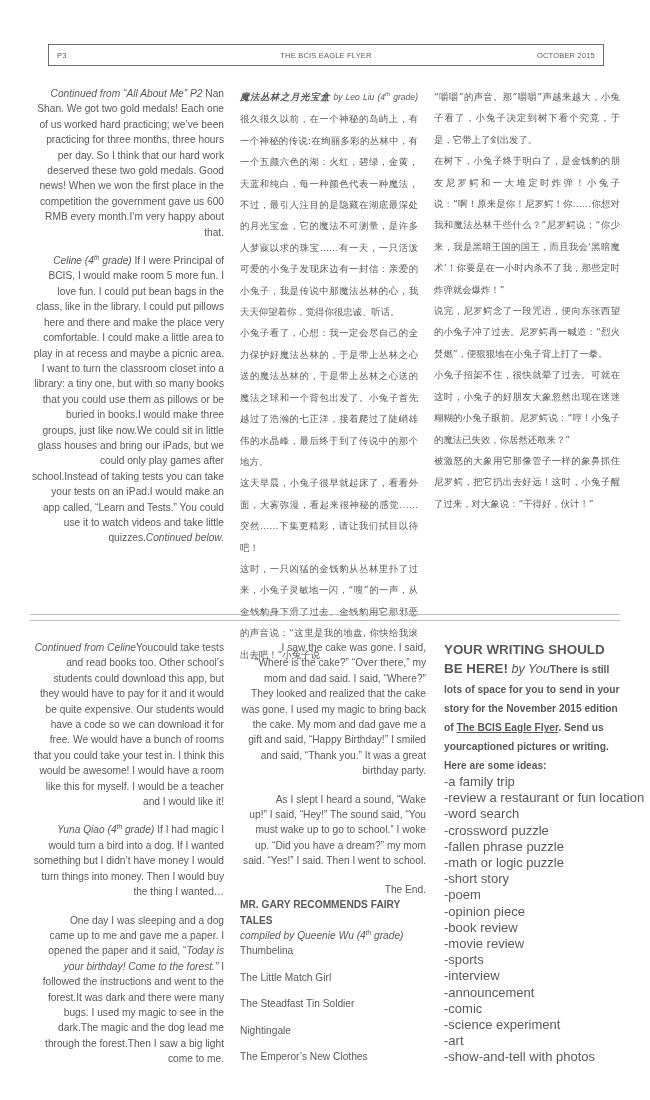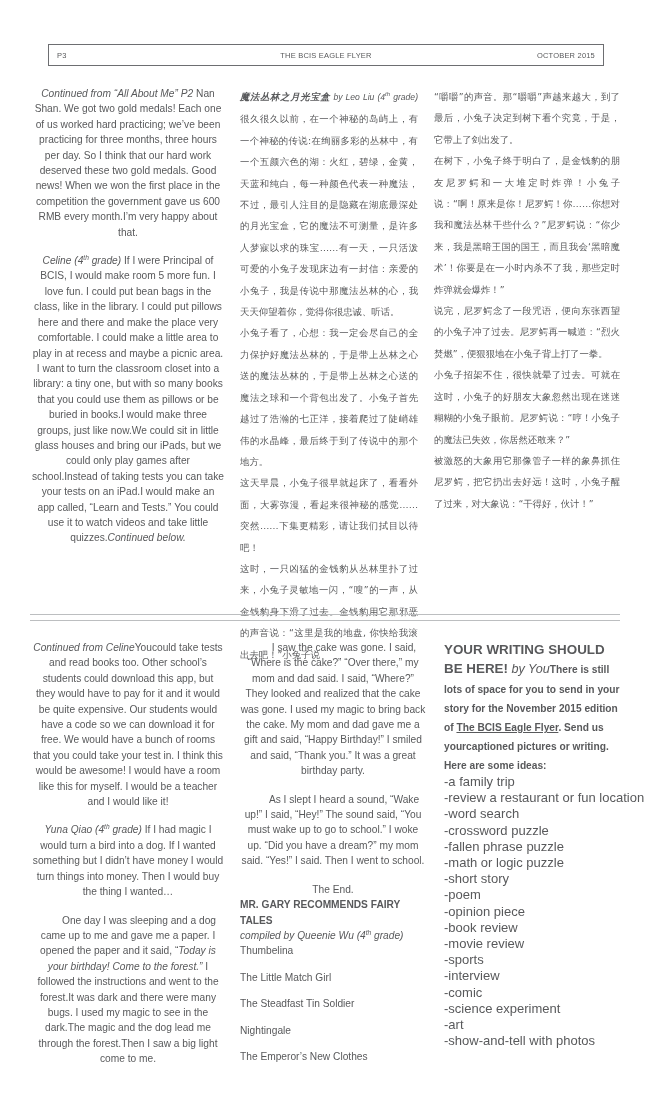--- a/index.html
+++ b/index.html
@@ -97,21 +97,21 @@
   .col-l2 { left: 240x;  top: 640px; width: 186px; }
   .col-l2 { left: 240px; top: 640px; width: 186px; }
   .col-l3 { left: 444px; top: 640px; width: 180px; }
 
   
   .en p {
     margin: 0 0 0 0;
     font-size: 10.2px;
     line-height: 15.4px;
     color: #58595b;
-    text-align: center;
+    text-align: right;
     hyphens: none;
   }
   .en p + p { margin-top: 13px; }
 
   .it { font-style: italic; }
   .ul { text-decoration: underline; }
   sup { font-size: 6.6px; vertical-align: super; line-height: 0; }
   .indent { text-indent: 22px; }
   .center { text-align: center; }
 
@@ -211,21 +211,21 @@
   </div>
 
   <div class="col col-u2 zh">
     <p><span class="zh-title">魔法丛林之月光宝盒</span><span class="byline"><span> by Leo Liu (4</span><sup>th</sup><span> grade)</span></span><span>很久很久以前，在一个神秘的岛屿上，有一个神秘的传说:在绚丽多彩的丛林中，有一个五颜六色的湖：火红，碧绿，金黄，天蓝和纯白，每一种颜色代表一种魔法，不过，最引人注目的是隐藏在湖底最深处的月光宝盒，它的魔法不可测量，是许多人梦寐以求的珠宝……有一天，一只活泼可爱的小兔子发现床边有一封信：亲爱的小兔子，我是传说中那魔法丛林的心，我天天仰望着你，觉得你很忠诚、听话。</span></p>
     <p>小兔子看了，心想：我一定会尽自己的全力保护好魔法丛林的，于是带上丛林之心送的魔法丛林的，于是带上丛林之心送的魔法之球和一个背包出发了。小兔子首先越过了浩瀚的七正洋，接着爬过了陡峭雄伟的水晶峰，最后终于到了传说中的那个地方。</p>
     <p>这天早晨，小兔子很早就起床了，看看外面，大雾弥漫，看起来很神秘的感觉……突然……下集更精彩，请让我们拭目以待吧！</p>
     <p>这时，一只凶猛的金钱豹从丛林里扑了过来，小兔子灵敏地一闪，“嗖”的一声，从金钱豹身下滑了过去。金钱豹用它那邪恶的声音说：“这里是我的地盘, 你快给我滚出去吧！”小兔子说</p>
   </div>
 
   <div class="col col-u3 zh">
-    <p>“嚼嚼”的声音。那“嚼嚼”声越来越大，到了最后，小兔子决定到树下看个究竟，于是，它带上了剑出发了。</p>
+    <p>“嚼嚼”的声音。那“嚼嚼”声越来越大，小兔子看了，小兔子决定到树下看个究竟，于是，它带上了剑出发了。</p>
     <p>在树下，小兔子终于明白了，是金钱豹的朋友尼罗鳄和一大堆定时炸弹！小兔子说：“啊！原来是你！尼罗鳄！你……你想对我和魔法丛林干些什么？”尼罗鳄说：“你少来，我是黑暗王国的国王，而且我会‘黑暗魔术’！你要是在一小时内杀不了我，那些定时炸弹就会爆炸！”</p>
     <p>说完，尼罗鳄念了一段咒语，便向东张西望的小兔子冲了过去。尼罗鳄再一喊道：“烈火焚燃”，便狠狠地在小兔子背上打了一拳。</p>
     <p>小兔子招架不住，很快就晕了过去。可就在这时，小兔子的好朋友大象忽然出现在迷迷糊糊的小兔子眼前。尼罗鳄说：“哼！小兔子的魔法已失效，你居然还敢来？”</p>
     <p>被激怒的大象用它那像管子一样的象鼻抓住尼罗鳄，把它扔出去好远！这时，小兔子醒了过来，对大象说：“干得好，伙计！”</p>
   </div>
 
   <div class="hrule top"></div>
   <div class="hrule bottom"></div>
 
   <div class="col col-l1 en">
@@ -264,20 +264,21 @@
       <li>-crossword puzzle</li>
       <li>-fallen phrase puzzle</li>
       <li>-math or logic puzzle</li>
       <li>-short story</li>
       <li>-poem</li>
       <li>-opinion piece</li>
       <li>-book review</li>
       <li>-movie review</li>
       <li>-sports</li>
       <li>-interview</li>
+      <li>-announcement</li>
       <li>-comic</li>
       <li>-science experiment</li>
       <li>-art</li>
       <li>-show-and-tell with photos</li>
     </ul>
   </div>
 
 </div>
 
 </body></html>

